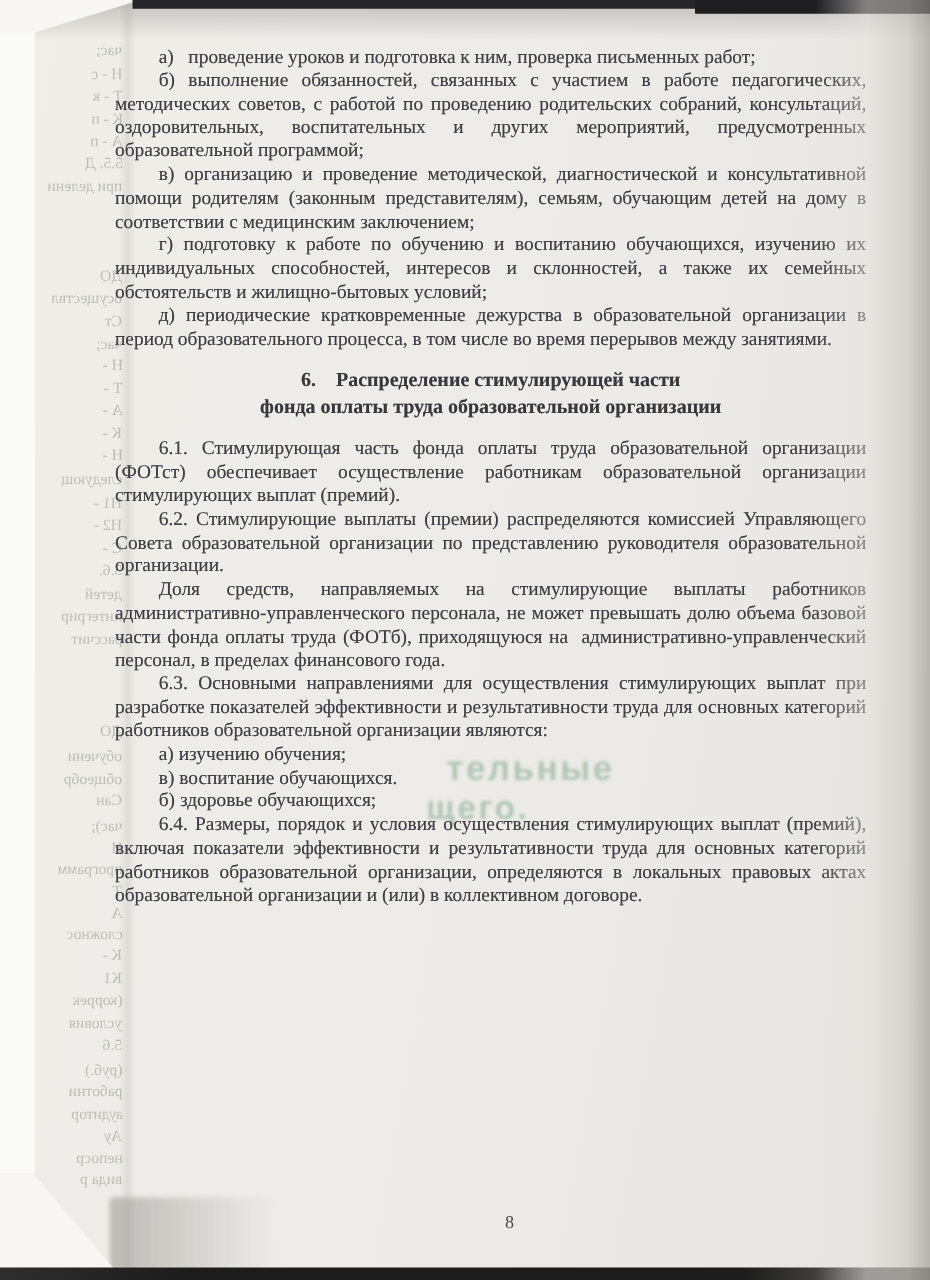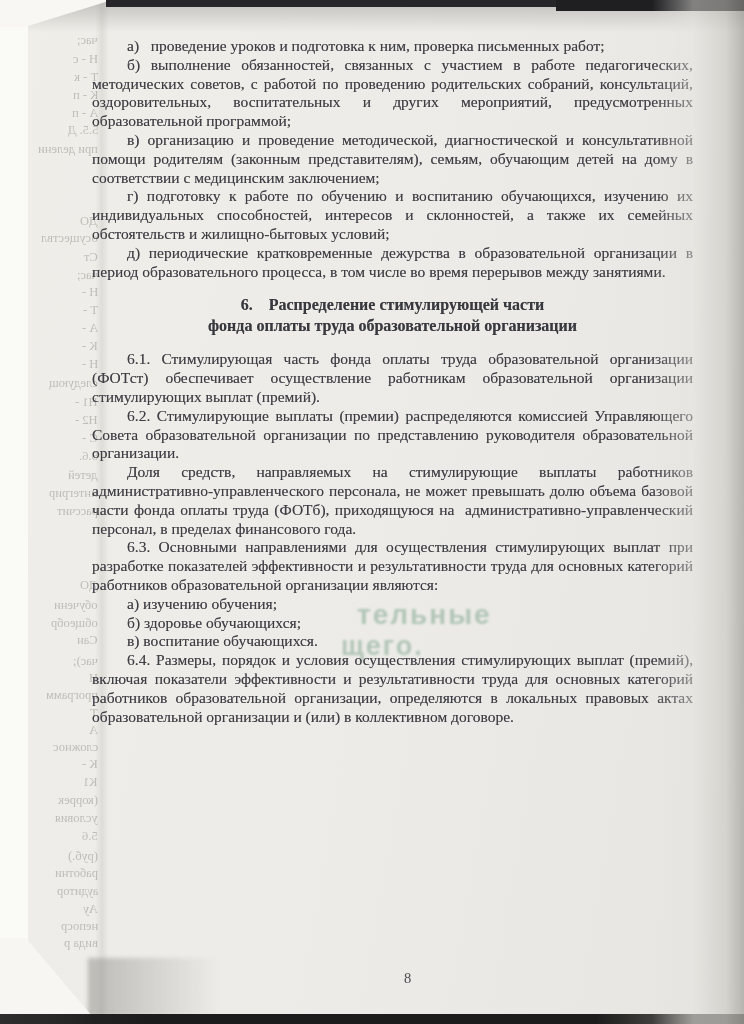--- a/index.html
+++ b/index.html
@@ -119,22 +119,22 @@
       <div>6.&nbsp;&nbsp;&nbsp;&nbsp;Распределение стимулирующей части</div>
       <div>фонда оплаты труда образовательной организации</div>
     </div>
 
     <p class="para">6.1. Стимулирующая часть фонда оплаты труда образовательной организации (ФОТст) обеспечивает осуществление работникам образовательной организации стимулирующих выплат (премий).</p>
     <p class="para">6.2. Стимулирующие выплаты (премии) распределяются комиссией Управляющего Совета образовательной организации по представлению руководителя образовательной организации.</p>
     <p class="para">Доля средств, направляемых на стимулирующие выплаты работников административно-управленческого персонала, не может превышать долю объема базовой части фонда оплаты труда (ФОТб), приходящуюся на&nbsp; административно-управленческий персонал, в пределах финансового года.</p>
     <p class="para">6.3. Основными направлениями для осуществления стимулирующих выплат при разработке показателей эффективности и результативности труда для основных категорий работников образовательной организации являются:</p>
 
     <p class="para">а) изучению обучения;</p>
+    <p class="para">в) воспитание обучающихся.</p>
     <p class="para">б) здоровье обучающихся;</p>
-    <p class="para">в) воспитание обучающихся.</p>
 
     <p class="para">6.4. Размеры, порядок и условия осуществления стимулирующих выплат (премий), включая показатели эффективности и результативности труда для основных категорий работников образовательной организации, определяются в локальных правовых актах образовательной организации и (или) в коллективном договоре.</p>
   </div>
 
   <div class="page-number">8</div>
 
   <div class="left-strip"></div>
   <div class="top-left-white"></div>
   <div class="bottom-left-white"></div>
   <div class="top-band-1"></div>

